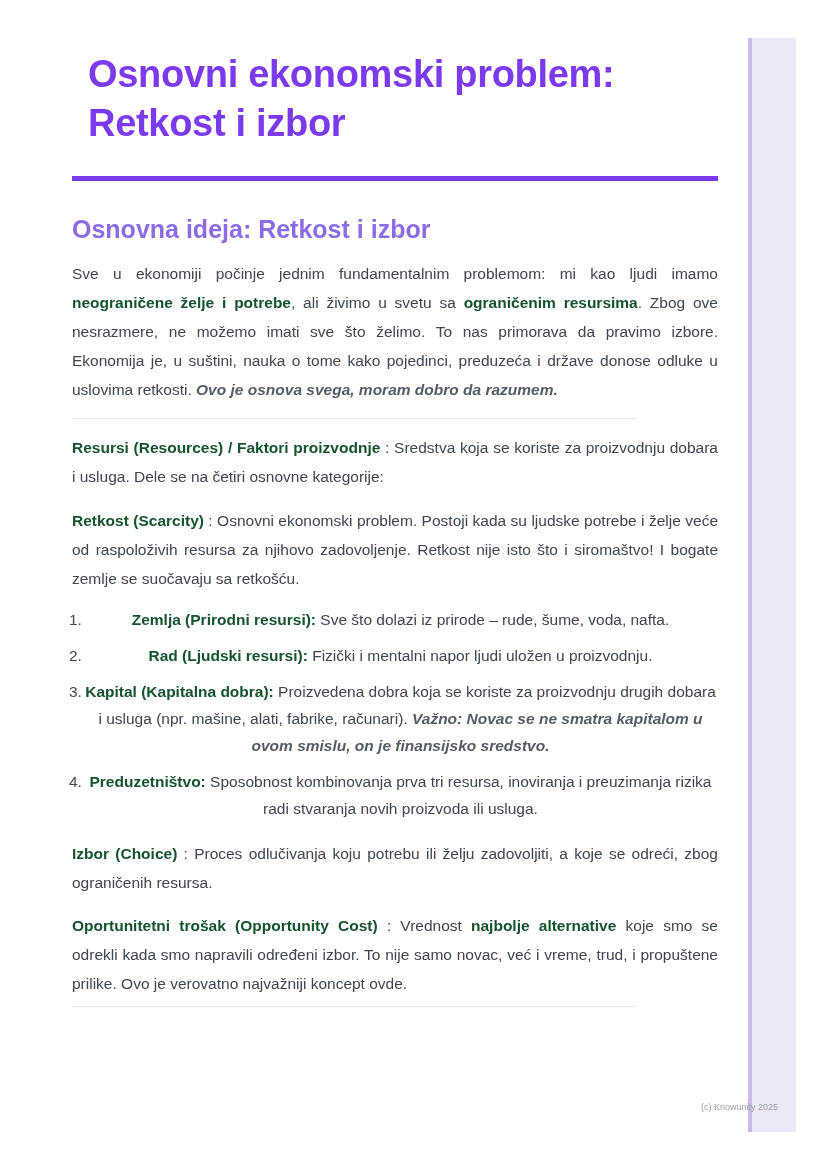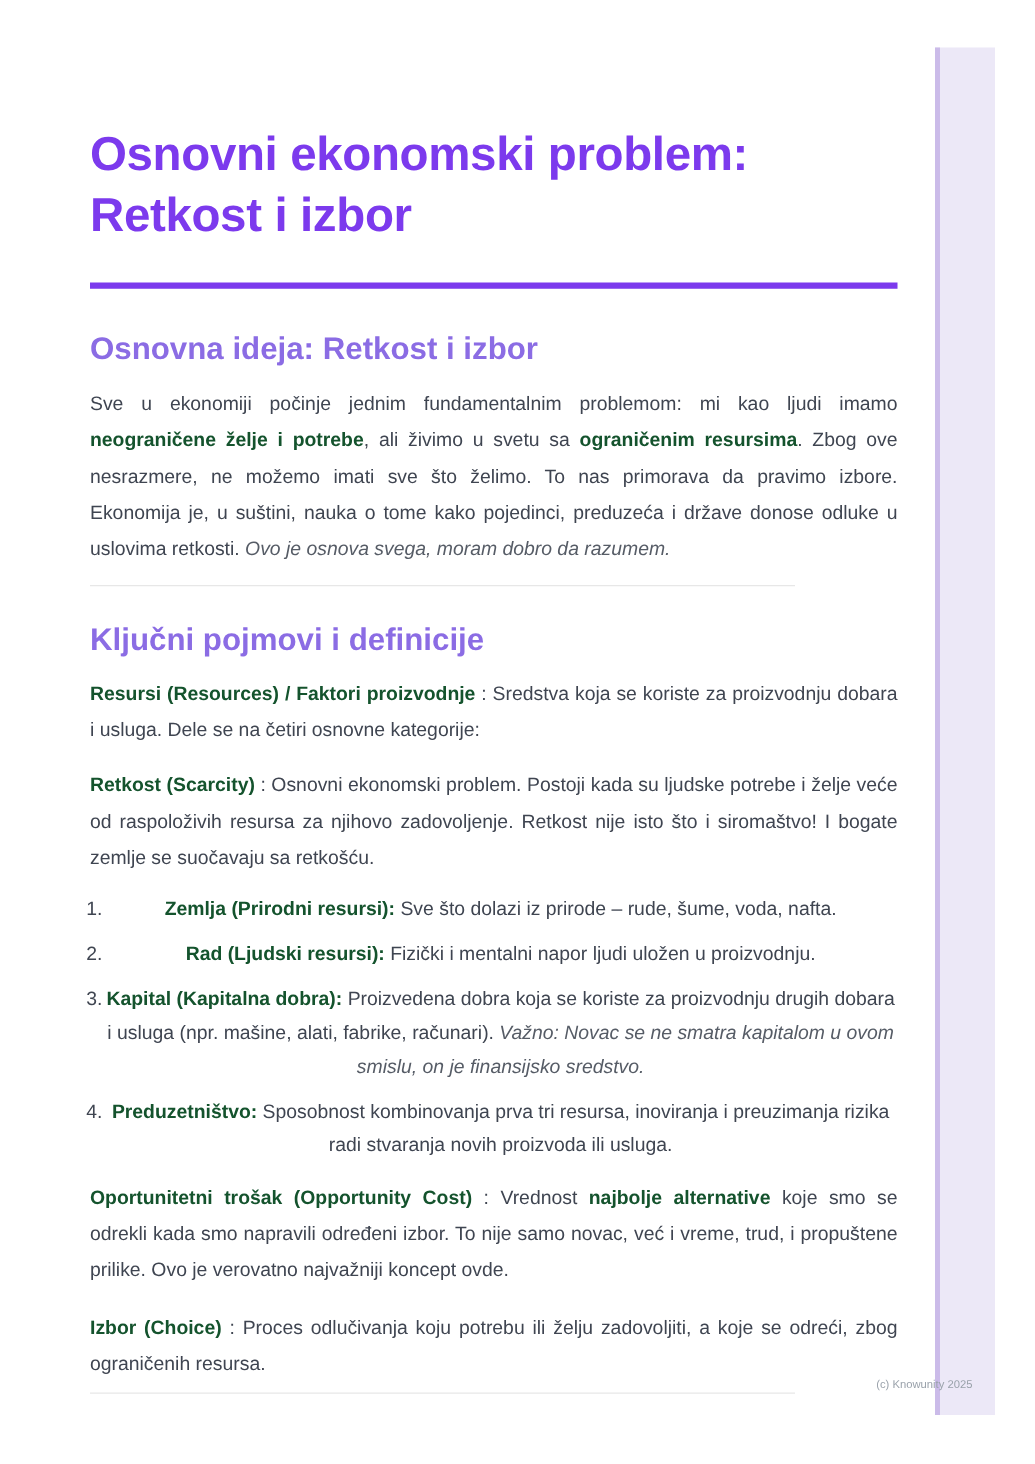--- a/index.html
+++ b/index.html
@@ -20,21 +20,21 @@
     border-left: 4px solid #cbbbe9;
   }
 
   .content {
     position: absolute;
     left: 72px; top: 0;
     width: 646px;
   }
 
   h1.doc-title {
-    margin: 0; padding-top: 100px;
+    margin: 16px; padding-top: 34px;
     max-width: 600px;
     font-size: 38px; line-height: 49px;
     font-weight: 700;
     color: #7c3aed;
     letter-spacing: -0.3px;
   }
   .title-rule {
     margin-top: 28px;
     width: 646px; height: 5px;
     background: #7c3aed;
@@ -51,21 +51,21 @@
   p.body-p {
     margin: 0; margin-top: 15px;
     font-size: 15.5px; line-height: 29px;
     color: #3f4551;
     text-align: justify;
   }
   p.body-p.tight { margin-top: 14px; }
   p.body-p.izbor { margin-top: 17px; }
 
   .b { font-weight: 700; color: #14532d; }
-  .i { font-style: italic; color: #565c66; }
+  .i { font-style: italic; color: #565c66; font-weight: bold; }
 
   .divider {
     margin-top: 14px;
     width: 564px; height: 1px;
     background: #e7e7e7;
     border: none;
   }
   .divider.bottom { margin-top: 8px; }
 
   .num-list { margin-top: 13px; }
@@ -102,21 +102,20 @@
     <h1 class="doc-title">Osnovni ekonomski problem: Retkost i izbor</h1>
 
     <div class="title-rule"></div>
 
     <h2 class="sec-heading">Osnovna ideja: Retkost i izbor</h2>
 
     <p class="body-p"><span>Sve u ekonomiji počinje jednim fundamentalnim problemom: mi kao ljudi imamo </span><span class="b">neograničene želje i potrebe</span><span>, ali živimo u svetu sa </span><span class="b">ograničenim resursima</span><span>. Zbog ove nesrazmere, ne možemo imati sve što želimo. To nas primorava da pravimo izbore. Ekonomija je, u suštini, nauka o tome kako pojedinci, preduzeća i države donose odluke u uslovima retkosti. </span><span class="i">Ovo je osnova svega, moram dobro da razumem.</span></p>
 
     <div class="divider"></div>
 
-    <h2 class="sec-heading second">Ključni pojmovi i definicije</h2>
 
     <p class="body-p tight"><span class="b">Resursi (Resources) / Faktori proizvodnje</span><span> : Sredstva koja se koriste za proizvodnju dobara i usluga. Dele se na četiri osnovne kategorije:</span></p>
 
     <p class="body-p"><span class="b">Retkost (Scarcity)</span><span> : Osnovni ekonomski problem. Postoji kada su ljudske potrebe i želje veće od raspoloživih resursa za njihovo zadovoljenje. Retkost nije isto što i siromaštvo! I bogate zemlje se suočavaju sa retkošću.</span></p>
 
     <div class="num-list">
       <div class="num-item">
         <span class="num">1.</span>
         <div class="li-text"><span class="b">Zemlja (Prirodni resursi):</span><span> Sve što dolazi iz prirode – rude, šume, voda, nafta.</span></div>
       </div>
@@ -127,23 +126,23 @@
       <div class="num-item">
         <span class="num">3.</span>
         <div class="li-text"><span class="b">Kapital (Kapitalna dobra):</span><span> Proizvedena dobra koja se koriste za proizvodnju drugih dobara i usluga (npr. mašine, alati, fabrike, računari). </span><span class="i">Važno: Novac se ne smatra kapitalom u ovom smislu, on je finansijsko sredstvo.</span></div>
       </div>
       <div class="num-item">
         <span class="num">4.</span>
         <div class="li-text"><span class="b">Preduzetništvo:</span><span> Sposobnost kombinovanja prva tri resursa, inoviranja i preuzimanja rizika radi stvaranja novih proizvoda ili usluga.</span></div>
       </div>
     </div>
 
+    <p class="body-p izbor"><span class="b">Izbor (Choice)</span><span> : Proces odlučivanja koju potrebu ili želju zadovoljiti, a koje se odreći, zbog ograničenih resursa.</span></p>
+
     <p class="body-p tight"><span class="b">Oportunitetni trošak (Opportunity Cost)</span><span> : Vrednost </span><span class="b">najbolje alternative</span><span> koje smo se odrekli kada smo napravili određeni izbor. To nije samo novac, već i vreme, trud, i propuštene prilike. Ovo je verovatno najvažniji koncept ovde.</span></p>
-
-    <p class="body-p izbor"><span class="b">Izbor (Choice)</span><span> : Proces odlučivanja koju potrebu ili želju zadovoljiti, a koje se odreći, zbog ograničenih resursa.</span></p>
 
     <div class="divider bottom"></div>
 
   </div>
 
   <div class="footer-note">(c) Knowunity 2025</div>
 
 </div>
 
 </body></html>

